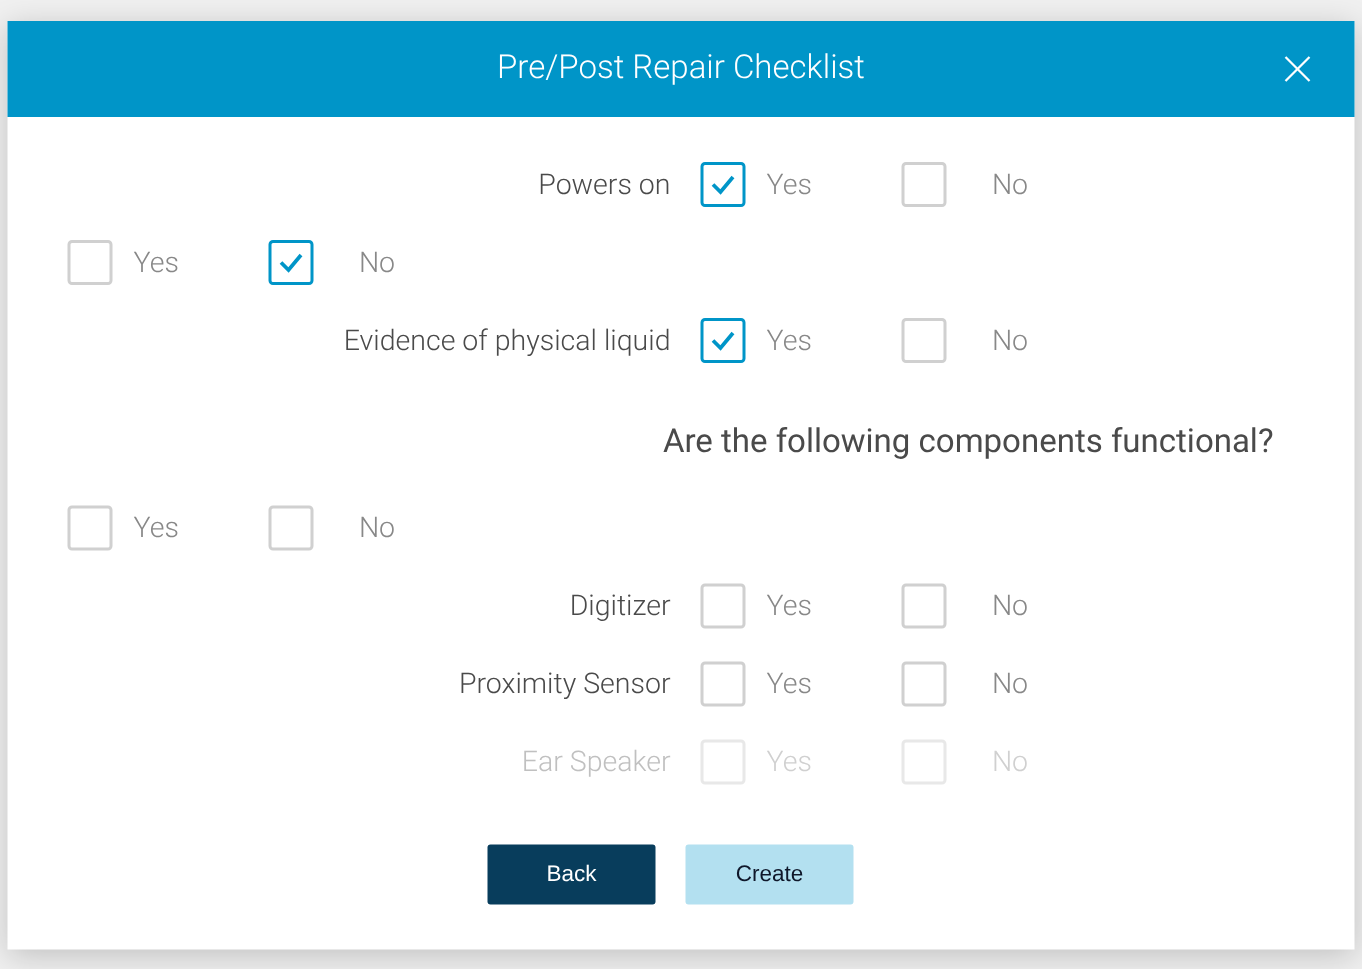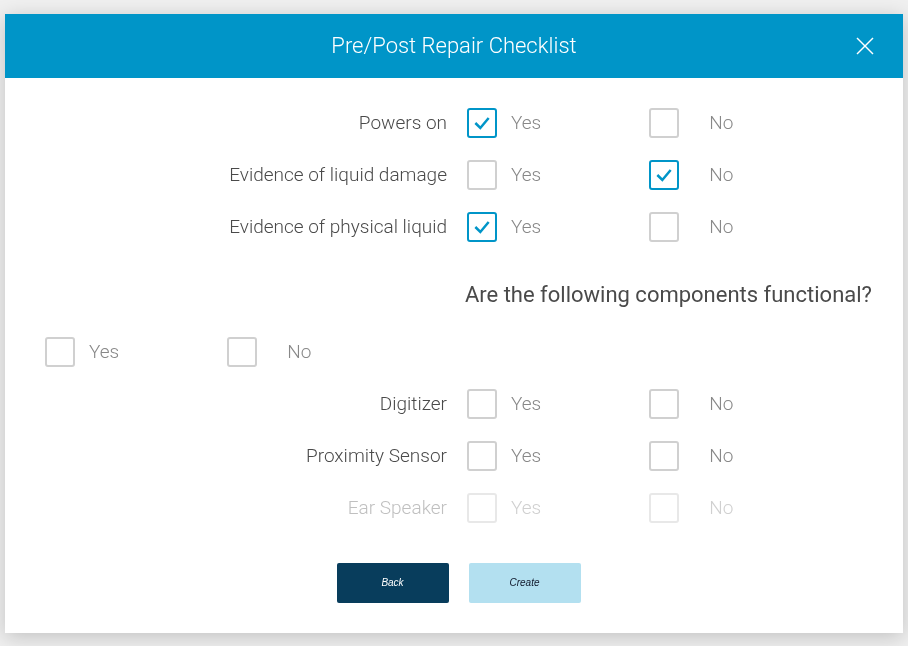--- a/index.html
+++ b/index.html
@@ -44,42 +44,42 @@
       cursor: pointer;
       display: flex;
       align-items: center;
       justify-content: center;
     }
     .close-btn svg {
       stroke: #fff;
       stroke-width: 1.5;
     }
     .modal-body {
-      padding: 30px 31px 30px 40px;
+      padding: 30px 54px 30px 40px;
     }
     .row {
       display: flex;
       align-items: center;
       margin-bottom: 22px;
     }
     .row-label {
       width: 422px;
       text-align: right;
       font-size: 19px;
       color: #4a4a4a;
       padding-right: 20px;
       font-weight: 300;
     }
     .row-label.disabled {
       color: #c0c0c0;
     }
     .option {
       display: flex;
       align-items: center;
-      margin-right: 108px;
+      margin-right: 60px;
     }
     .option:last-child {
       margin-right: 0;
       gap: 16px;
     }
     .checkbox {
       width: 30px;
       height: 30px;
       border: 2px solid #d0d0d0;
       border-radius: 3px;
@@ -125,26 +125,25 @@
       display: flex;
       justify-content: center;
       gap: 20px;
       margin-top: 40px;
     }
     .btn {
       width: 112px;
       height: 40px;
       border: none;
       border-radius: 2px;
-      font-size: 10px;
+      font-size: 15px;
       cursor: pointer;
       display: flex;
       align-items: center;
       justify-content: center;
-      font-style: italic;
     }
     .btn-back {
       background: #083d5c;
       color: #fff;
     }
     .btn-create {
       background: #b3e0f0;
       color: #0f172a;
     }
   </style>
@@ -173,21 +172,20 @@
               </svg>
             </div>
             <span class="option-label">Yes</span>
           </div>
           <div class="option">
             <div class="checkbox"></div>
             <span class="option-label">No</span>
           </div>
         </div>
         <div class="row">
-          <div class="row-label">Evidence of liquid damage</div>
           <div class="option">
             <div class="checkbox"></div>
             <span class="option-label">Yes</span>
           </div>
           <div class="option">
             <div class="checkbox checked">
               <svg width="20" height="20" viewBox="0 0 24 24">
                 <polyline points="4,12 10,18 20,6"></polyline>
               </svg>
             </div>

